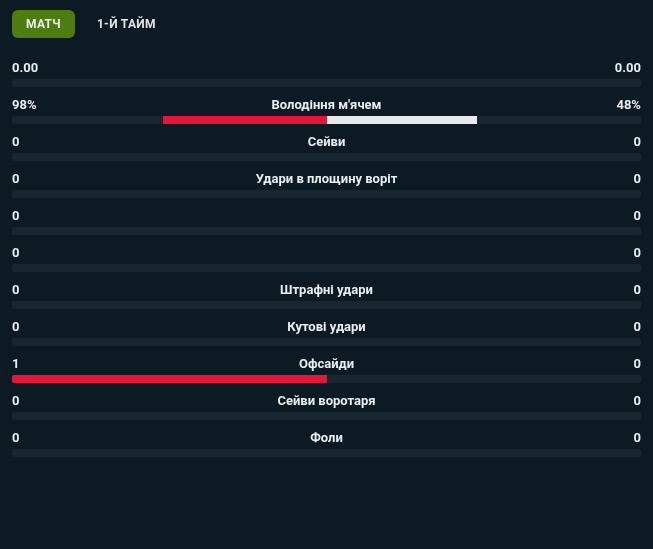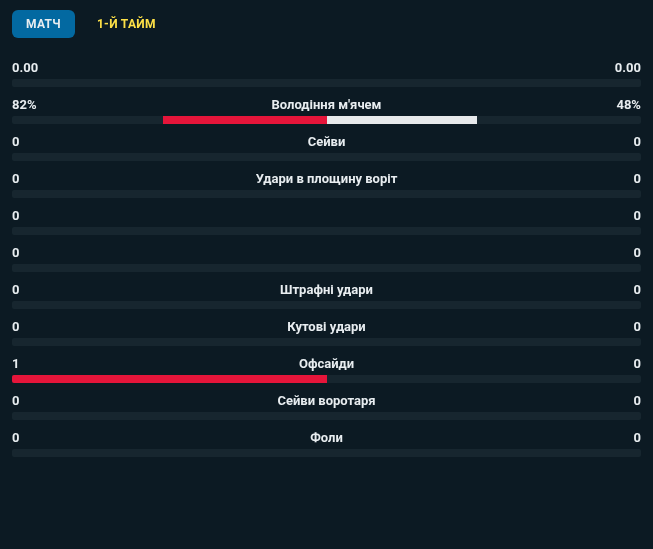--- a/index.html
+++ b/index.html
@@ -15,26 +15,26 @@
   .tabs {
     display: flex;
     gap: 8px;
     margin-bottom: 22px;
   }
   .tab {
     padding: 7px 14px;
     font-size: 12px;
     font-weight: 700;
     border-radius: 6px;
-    color: #fde047;
+    color: #e5e5e5;
     cursor: pointer;
     letter-spacing: 0.3px;
   }
   .tab.active {
-    background: #0369a1;
+    background: #4d7c0f;
     color: #e8edf0;
   }
   .stats {
     display: flex;
     flex-direction: column;
     gap: 10px;
   }
   .stat-row {
     display: flex;
     flex-direction: column;
@@ -106,21 +106,21 @@
         <span class="stat-val left">0.00</span>
         <span class="stat-val right">0.00</span>
       </div>
       <div class="bar-track">
         <div class="bar-left" style="left: 0px; width: 0%;"></div>
         <div class="bar-right" style="right: 0px; width: 0%;"></div>
       </div>
     </div>
     <div class="stat-row">
       <div class="stat-head">
-        <span class="stat-val left">82%</span>
+        <span class="stat-val left">98%</span>
         <span class="stat-label">
           <span>Володіння м'ячем</span>
         </span>
         <span class="stat-val right">48%</span>
       </div>
       <div class="bar-track">
         <div class="bar-left" style="right: 50%; width: 26%;"></div>
         <div class="bar-right" style="left: 50%; width: 24%;"></div>
       </div>
     </div>

